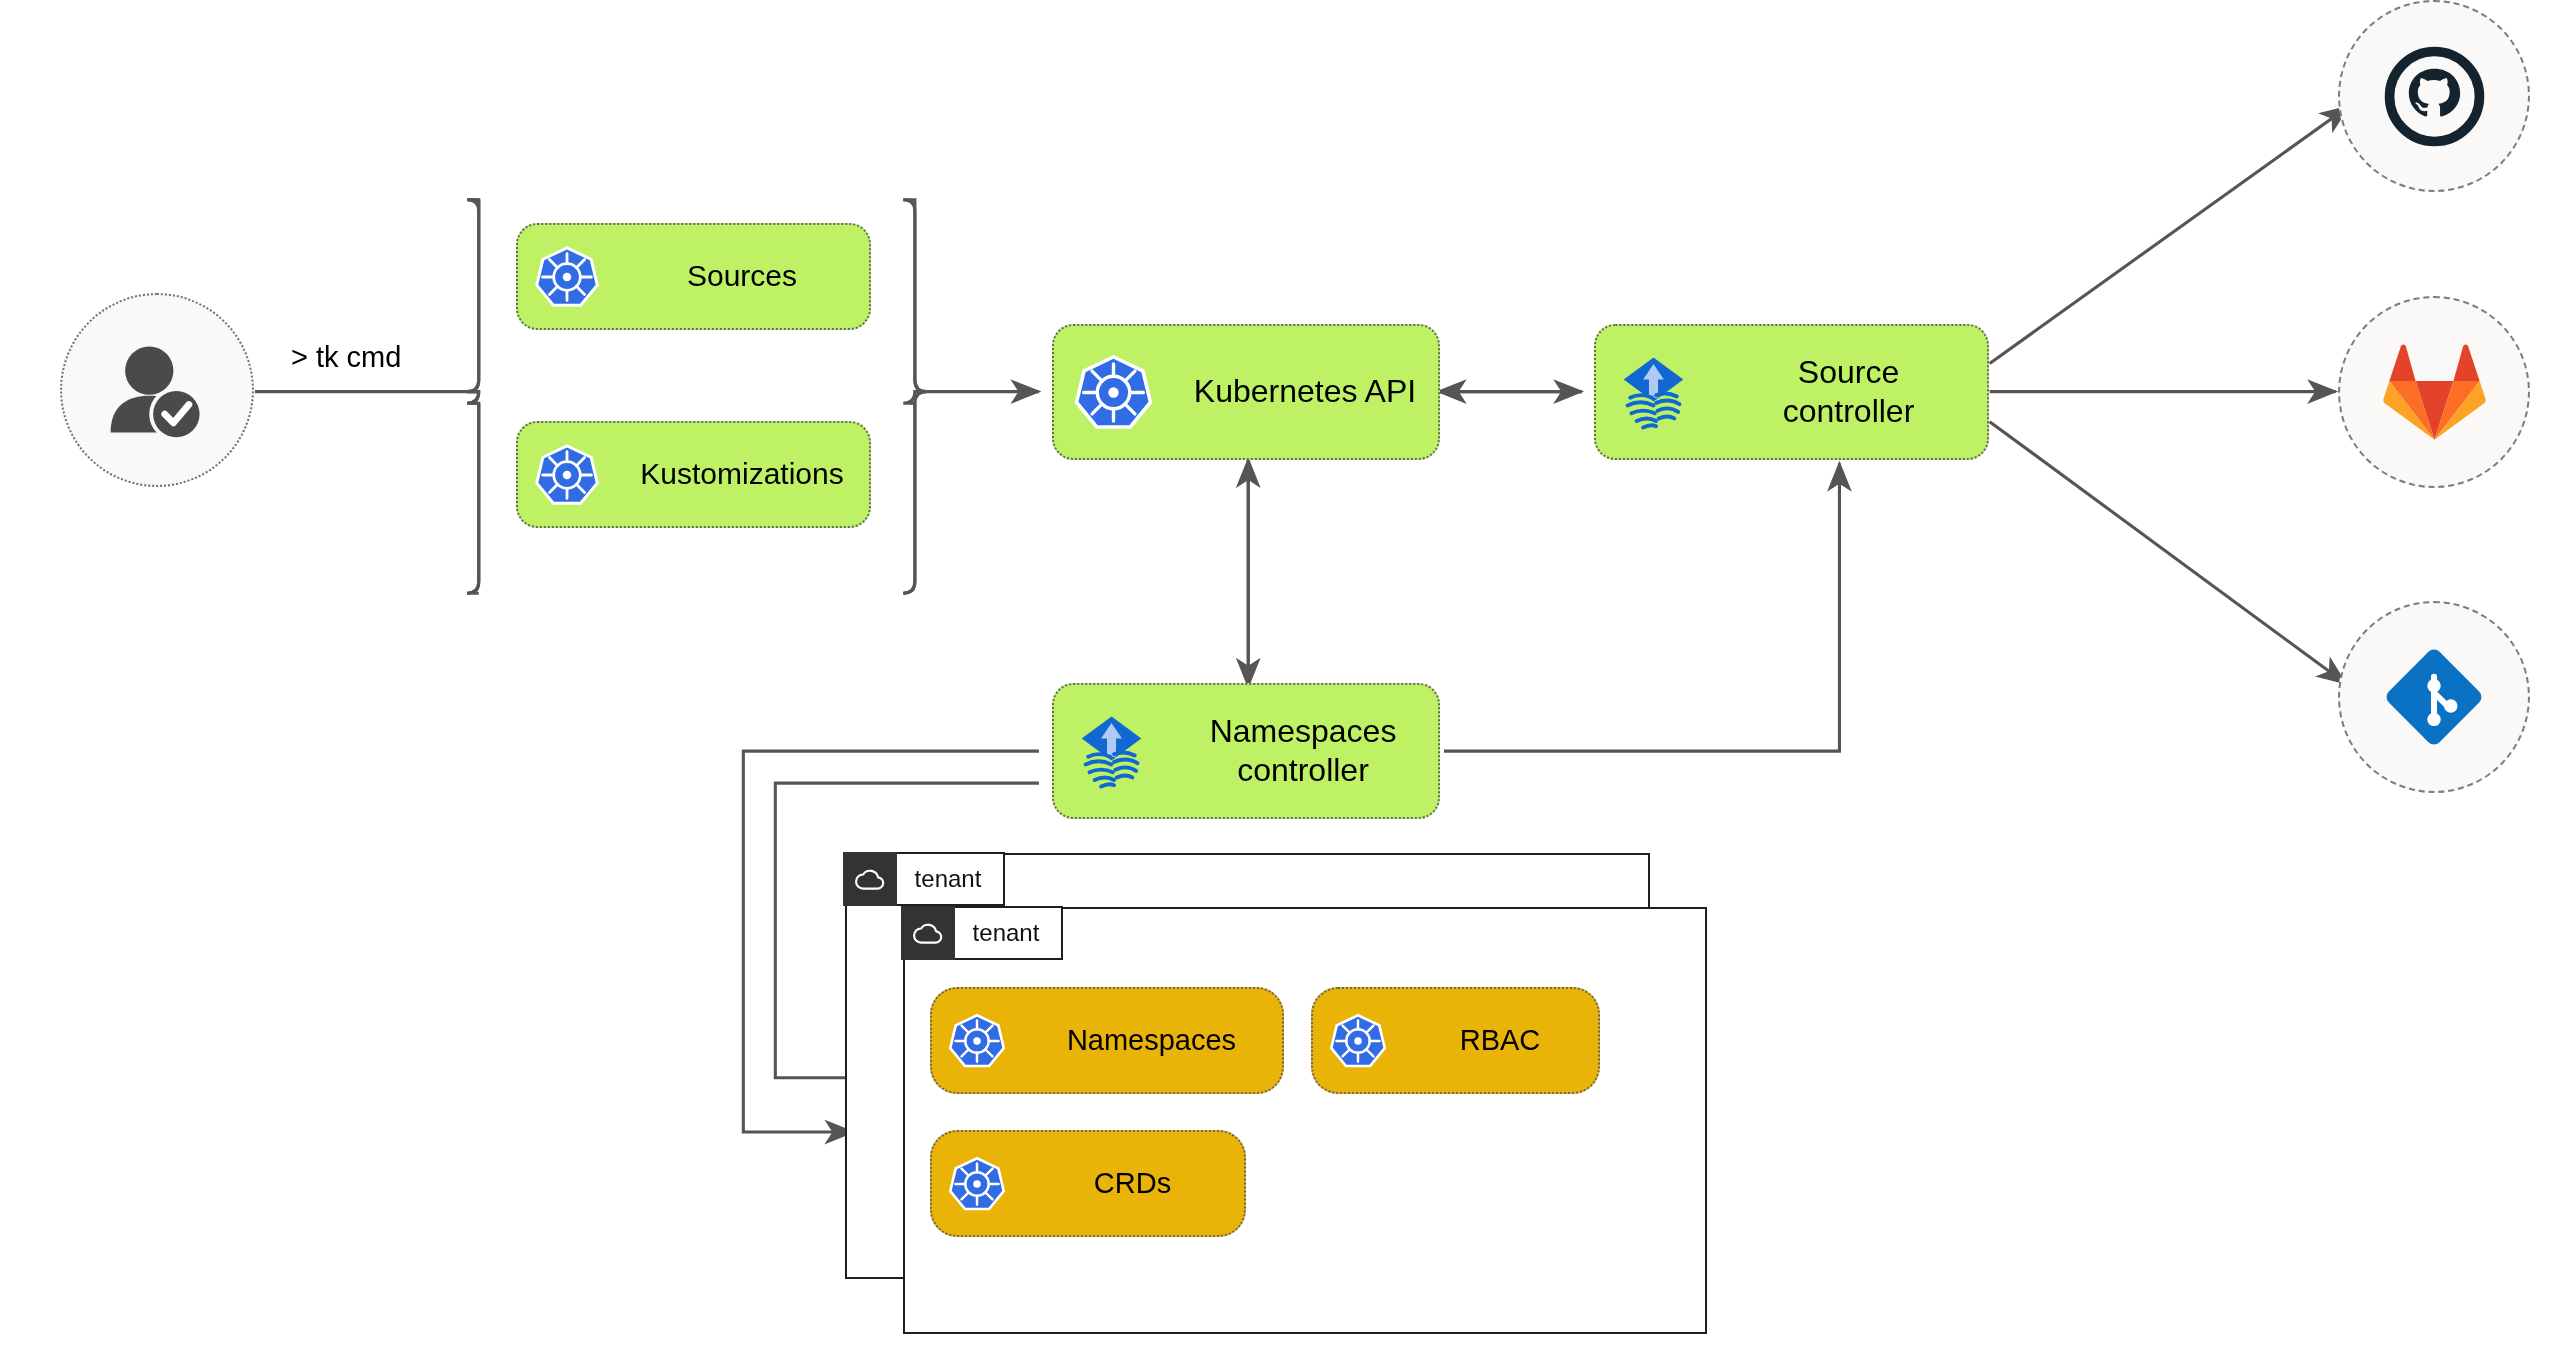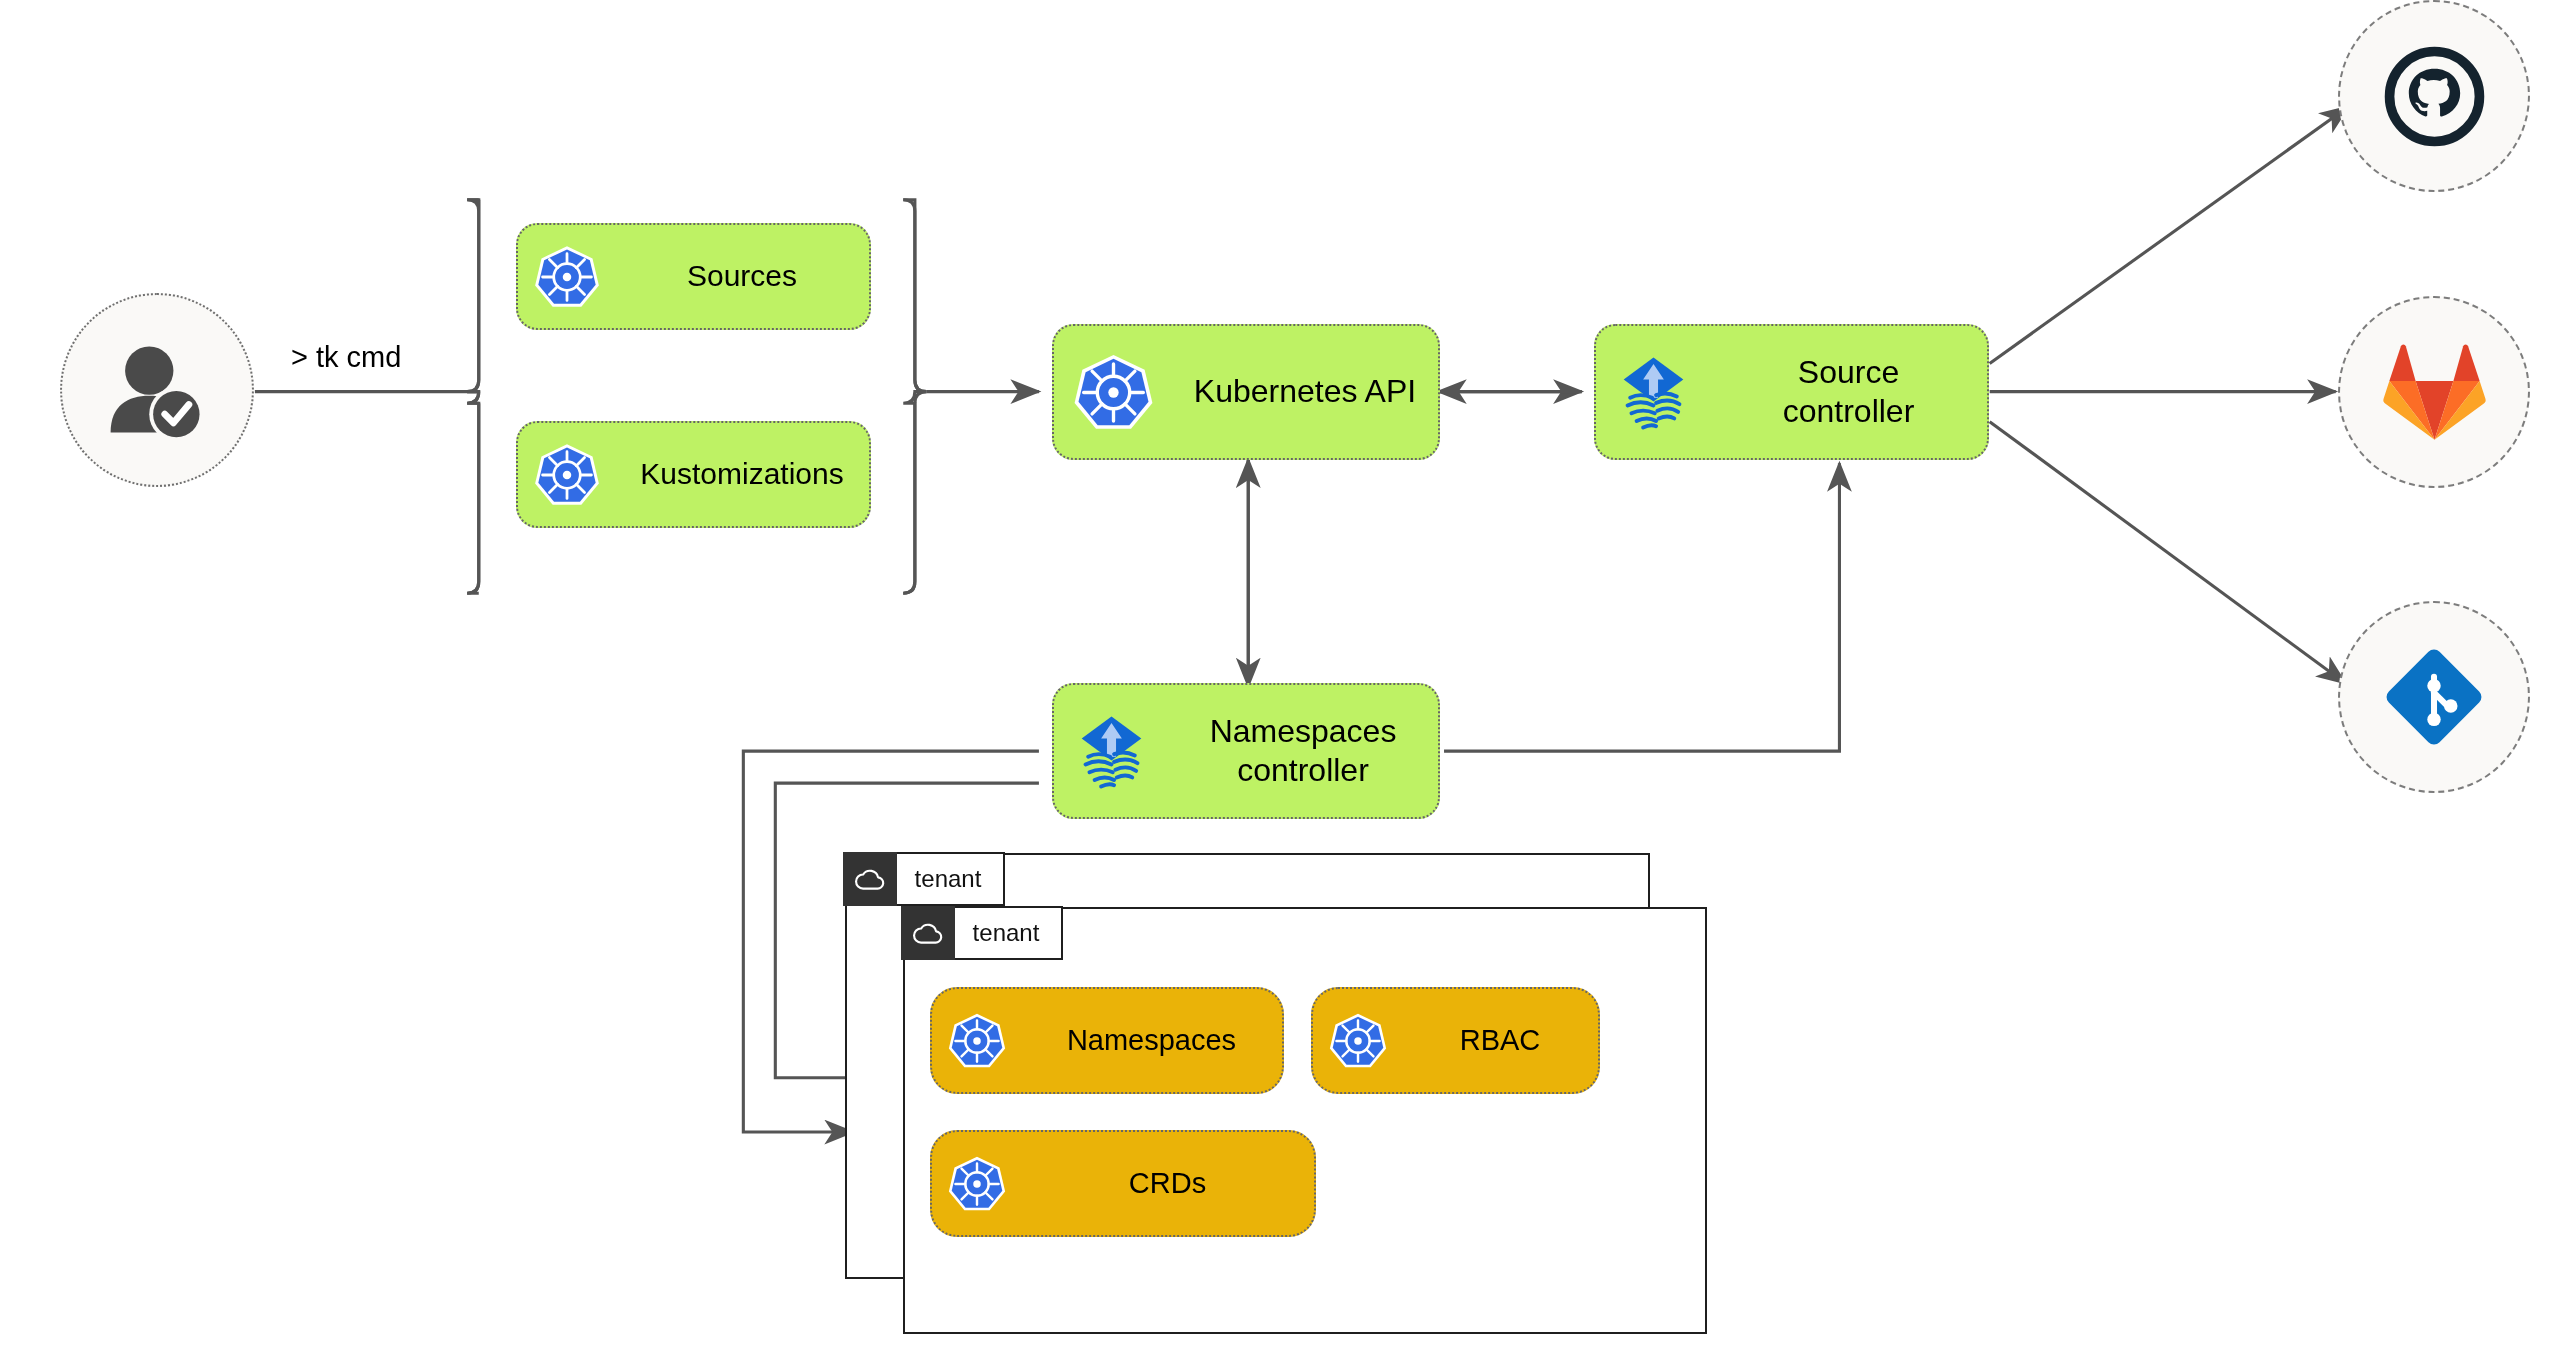--- a/index.html
+++ b/index.html
@@ -381,21 +381,21 @@
             <path d="M32 19.5 L32 10 M32 44.5 L32 54 M19.5 32 L9 32 M44.5 32 L55 32
                      M23.2 23.2 L15.5 15.5 M40.8 40.8 L48.5 48.5
                      M23.2 40.8 L15.5 48.5 M40.8 23.2 L48.5 15.5"></path>
           </g>
           <circle cx="32" cy="32" r="4" fill="#ffffff"></circle>
         </svg>
       </span>
       <span class="lbl" style="font-size:29px;">RBAC</span>
     </div>
 
-    <div class="rescard" style="left:25px;top:221px;width:386px;height:107px;">
+    <div class="rescard" style="left:25px;top:221px;width:316px;height:107px;">
       <span class="ico" style="width:89px;display:flex;align-items:center;justify-content:center;">
         <svg width="60" height="60" viewBox="0 0 64 64">
           <path d="M32 3 L56 14.5 L62 40 L45.5 60 L18.5 60 L2 40 L8 14.5 Z" fill="#ffffff"></path>
           <path d="M32 6 L53.5 16.3 L59 39.2 L44.2 57.2 L19.8 57.2 L5 39.2 L10.5 16.3 Z" fill="#326CE5"></path>
           <g stroke="#ffffff" stroke-width="2.6" stroke-linecap="round" fill="none">
             <circle cx="32" cy="32" r="12.5"></circle>
             <path d="M32 19.5 L32 10 M32 44.5 L32 54 M19.5 32 L9 32 M44.5 32 L55 32
                      M23.2 23.2 L15.5 15.5 M40.8 40.8 L48.5 48.5
                      M23.2 40.8 L15.5 48.5 M40.8 23.2 L48.5 15.5"></path>
           </g>

